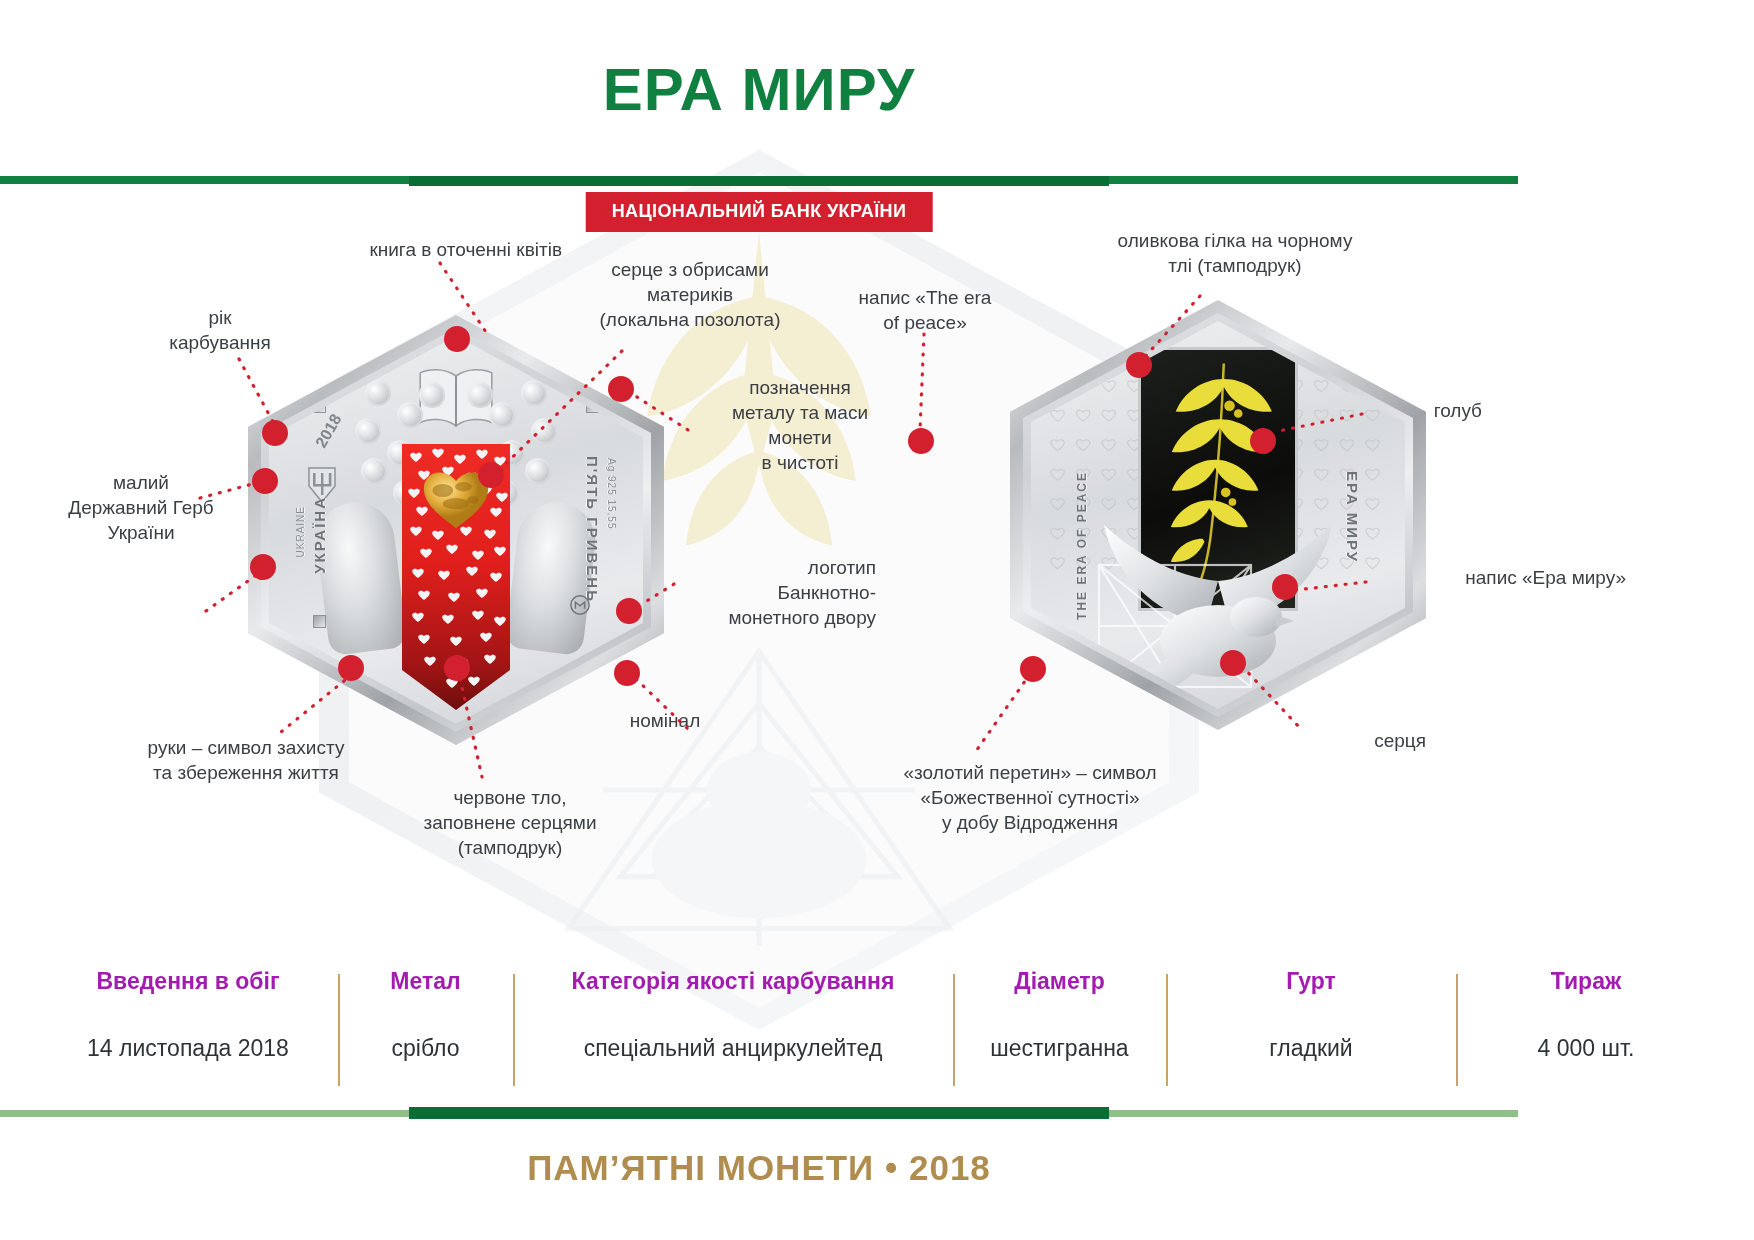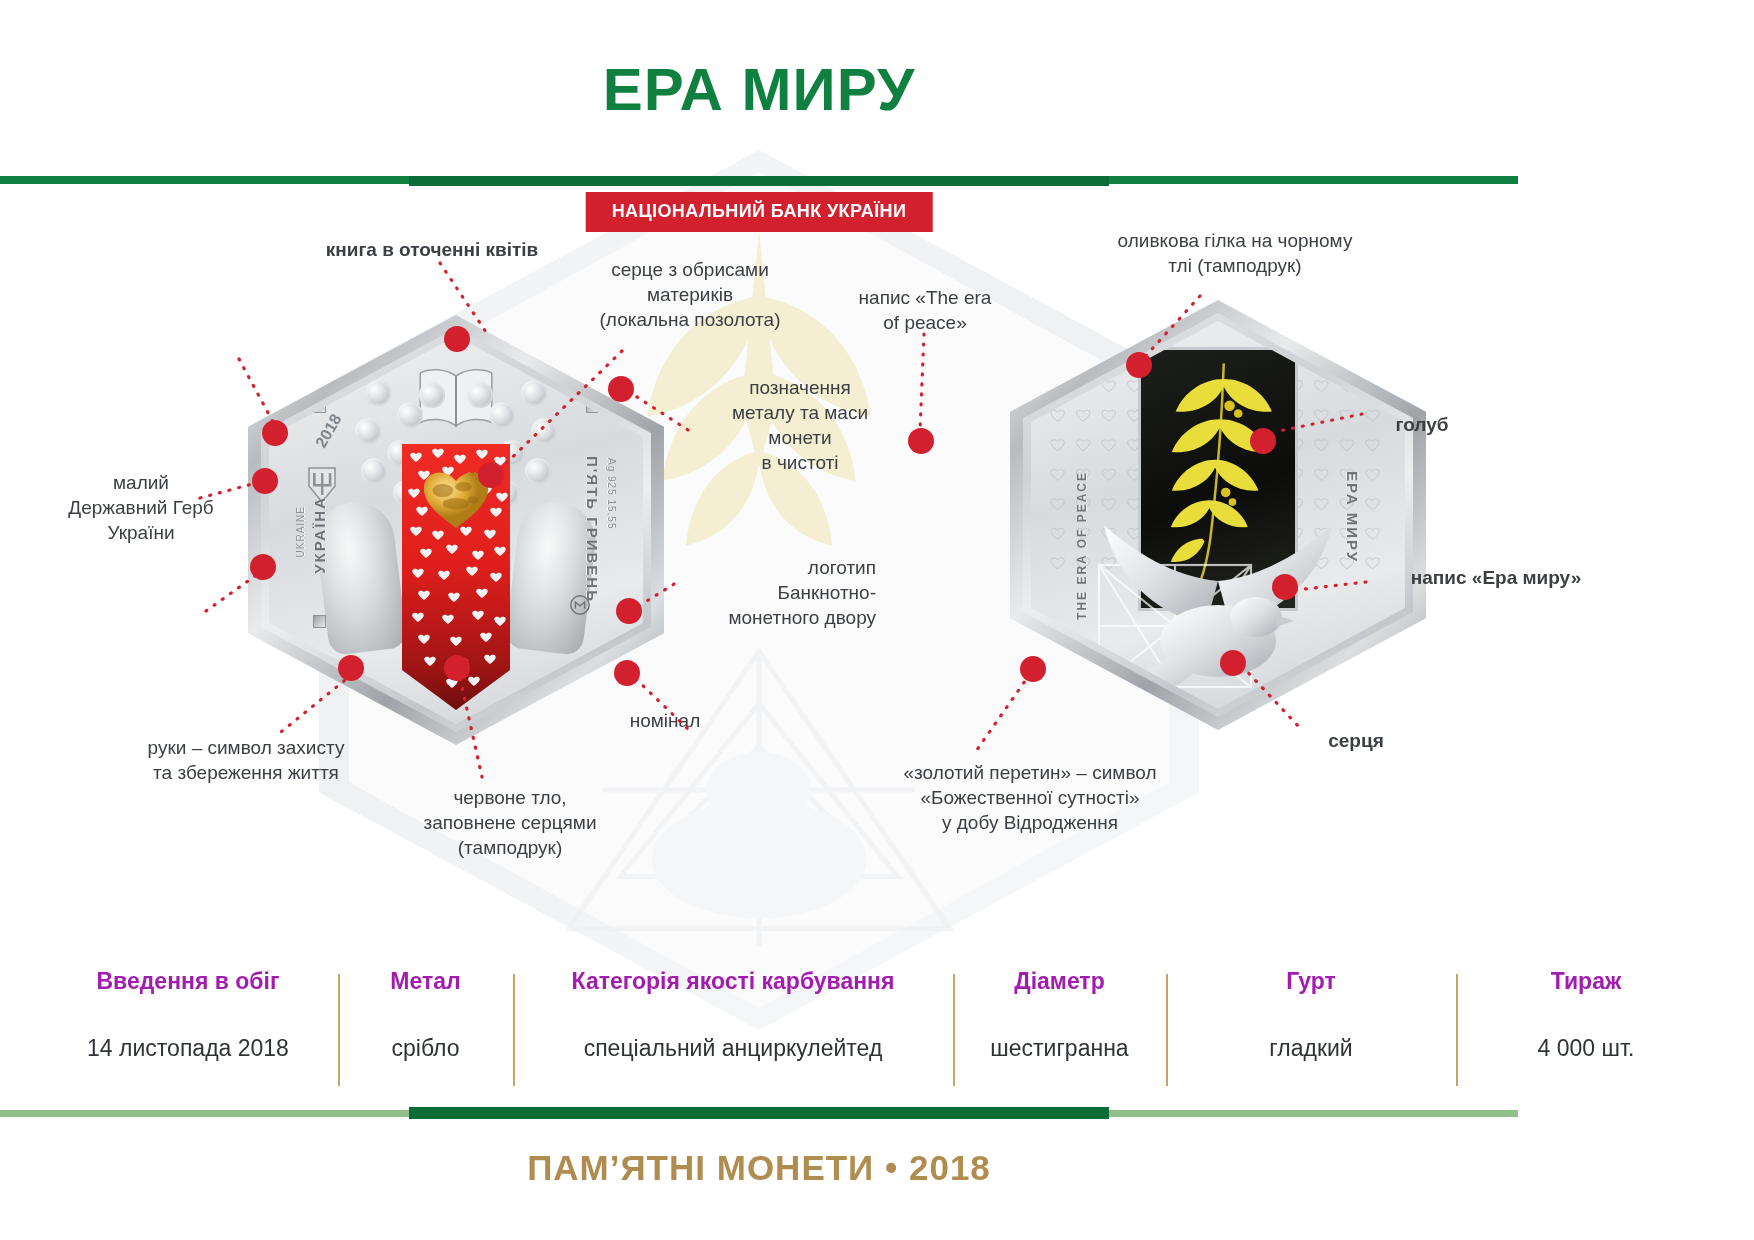--- a/index.html
+++ b/index.html
@@ -192,21 +192,21 @@
   .hearts-tex { position: absolute; inset: 0; opacity: .55; }
 
   
   .callout {
     position: absolute;
     font-size: 19px; line-height: 25px;
     color: #3b3f43;
   }
   .callout.r { text-align: right; }
   .callout.c { text-align: center; }
-  .callout.l { text-align: center; font-weight: bold; }
+  .callout.l { text-align: right; }
 
   .dot {
     position: absolute;
     width: 26px; height: 26px; border-radius: 50%;
     background: #d3202f;
   }
   .leader { position: absolute; overflow: visible; }
   .leader line {
     stroke: #d3202f; stroke-width: 3.2;
     stroke-linecap: round; stroke-dasharray: 1 9;
@@ -566,20 +566,23 @@
   </div>
 
   <div class="callout l" style="left:302px; top:237px; width:260px;">
     <span>книга в оточенні квітів</span>
   </div>
   <svg class="leader" style="left:430px; top:255px; width:80px; height:100px;">
     <line x1="10" y1="8" x2="58" y2="80"></line>
   </svg>
   <div class="dot" style="left:444px; top:326px;"></div>
 
+  <div class="callout c" style="left:120px; top:305px; width:200px;">
+    рік<br>карбування
+  </div>
   <svg class="leader" style="left:235px; top:355px; width:60px; height:90px;">
     <line x1="4" y1="4" x2="44" y2="78"></line>
   </svg>
   <div class="dot" style="left:262px; top:420px;"></div>
 
   <div class="callout c" style="left:28px; top:470px; width:226px;">
     малий<br>Державний Герб<br>України
   </div>
   <svg class="leader" style="left:196px; top:478px; width:70px; height:26px;">
     <line x1="4" y1="20" x2="64" y2="4"></line>
@@ -648,21 +651,21 @@
   <div class="dot" style="left:908px; top:428px;"></div>
 
   <div class="callout c" style="left:1080px; top:228px; width:310px;">
     оливкова гілка на чорному<br>тлі (тамподрук)
   </div>
   <svg class="leader" style="left:1128px; top:290px; width:80px; height:78px;">
     <line x1="72" y1="6" x2="14" y2="70"></line>
   </svg>
   <div class="dot" style="left:1126px; top:352px;"></div>
 
-  <div class="callout l" style="left:1362px; top:412px; width:120px;">
+  <div class="callout l" style="left:1362px; top:398px; width:120px;">
     голуб
   </div>
   <svg class="leader" style="left:1268px; top:410px; width:100px; height:30px;">
     <line x1="94" y1="4" x2="6" y2="22"></line>
   </svg>
   <div class="dot" style="left:1250px; top:428px;"></div>
 
   <div class="callout l" style="left:1366px; top:565px; width:260px;">
     напис «Ера миру»
   </div>

